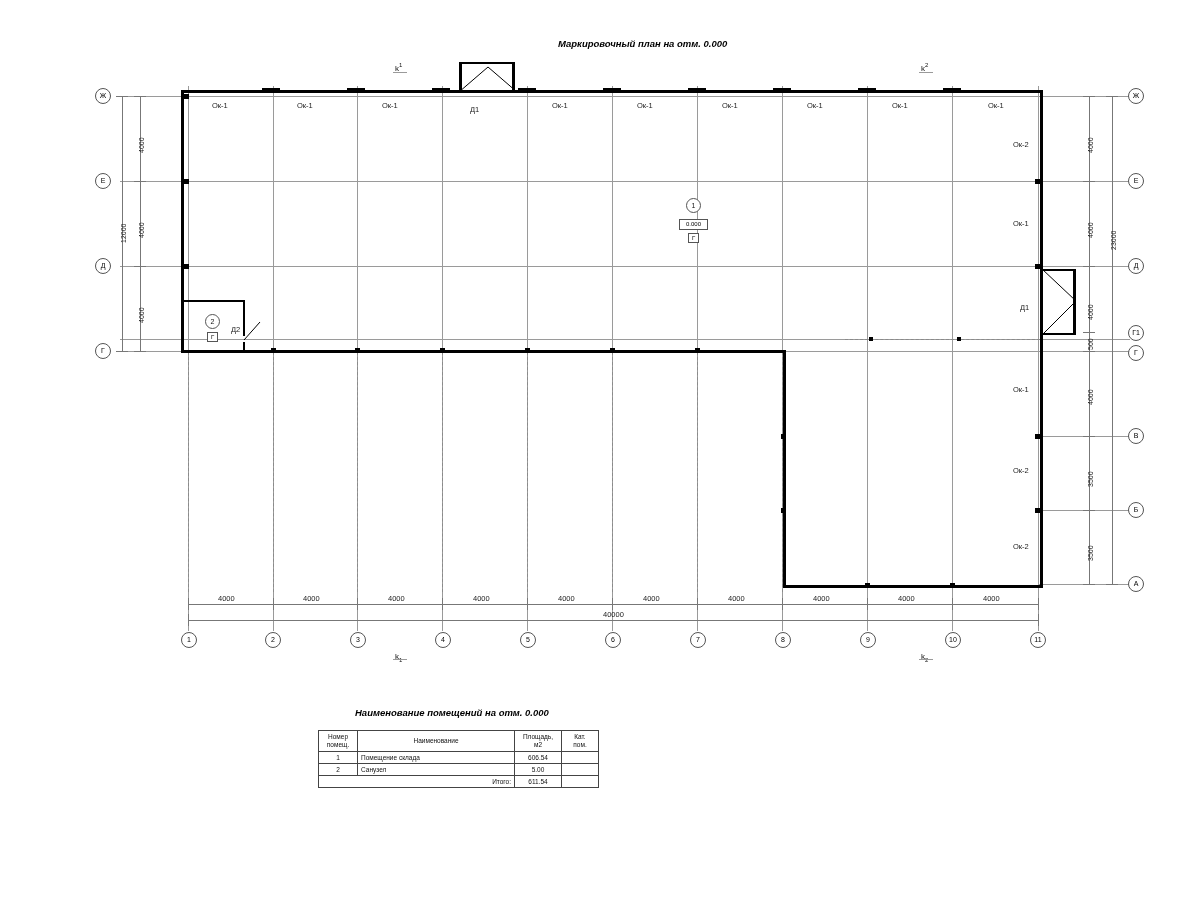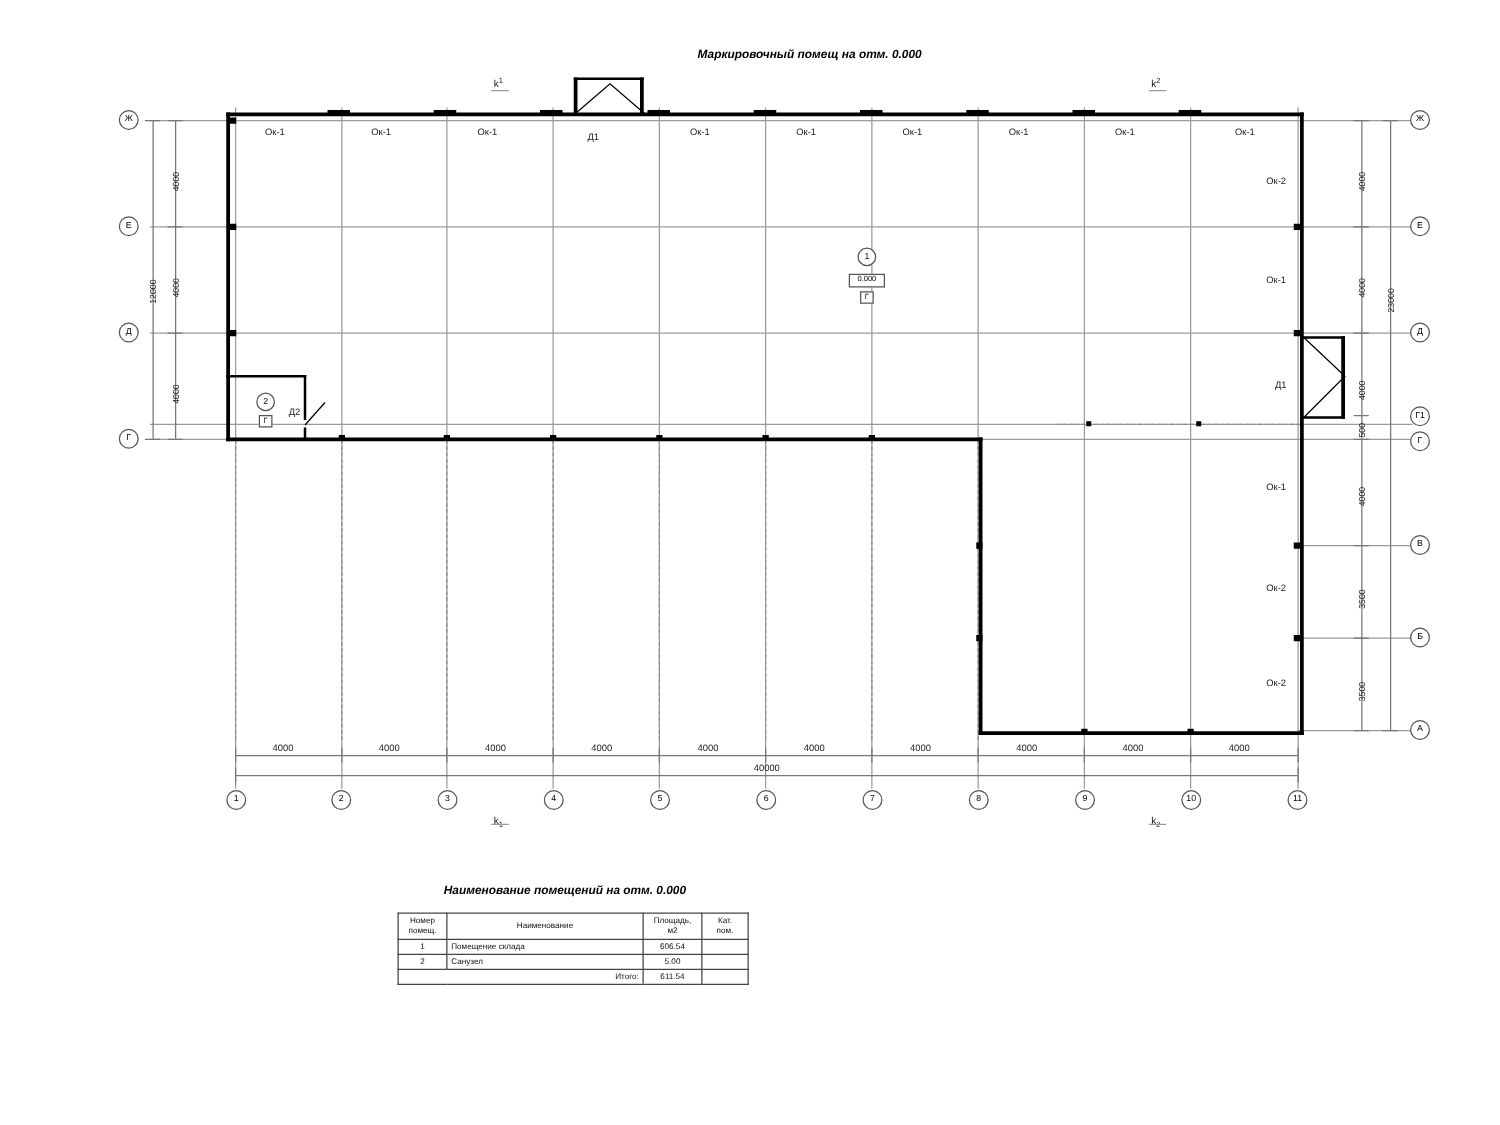--- a/index.html
+++ b/index.html
@@ -138,21 +138,21 @@
     font-size: 8px;
     white-space: nowrap;
     color: #111;
   }
 </style>
 </head>
 <body>
 
 <div id="sheet">
 
-  <div class="title" style="left:558px; top:38px;">Маркировочный помещ на отм. 0.000</div>
+  <div class="title" style="left:558px; top:38px;">Маркировочный план на отм. 0.000</div>
   <div class="title" style="left:355px; top:707px;">Наименование помещений на отм. 0.000</div>
 
   <div class="hline" style="left:120px; top:96px;  width:1010px;"></div>
   <div class="hline" style="left:120px; top:181px; width:1010px;"></div>
   <div class="hline" style="left:120px; top:266px; width:1010px;"></div>
   <div class="hline" style="left:120px; top:339px; width:1010px;"></div>
   <div class="hline" style="left:120px; top:351px; width:1010px;"></div>
   <div class="hline" style="left:1038px; top:436px; width:92px;"></div>
   <div class="hline" style="left:1038px; top:510px; width:92px;"></div>
   <div class="hline" style="left:1038px; top:584px; width:92px;"></div>

